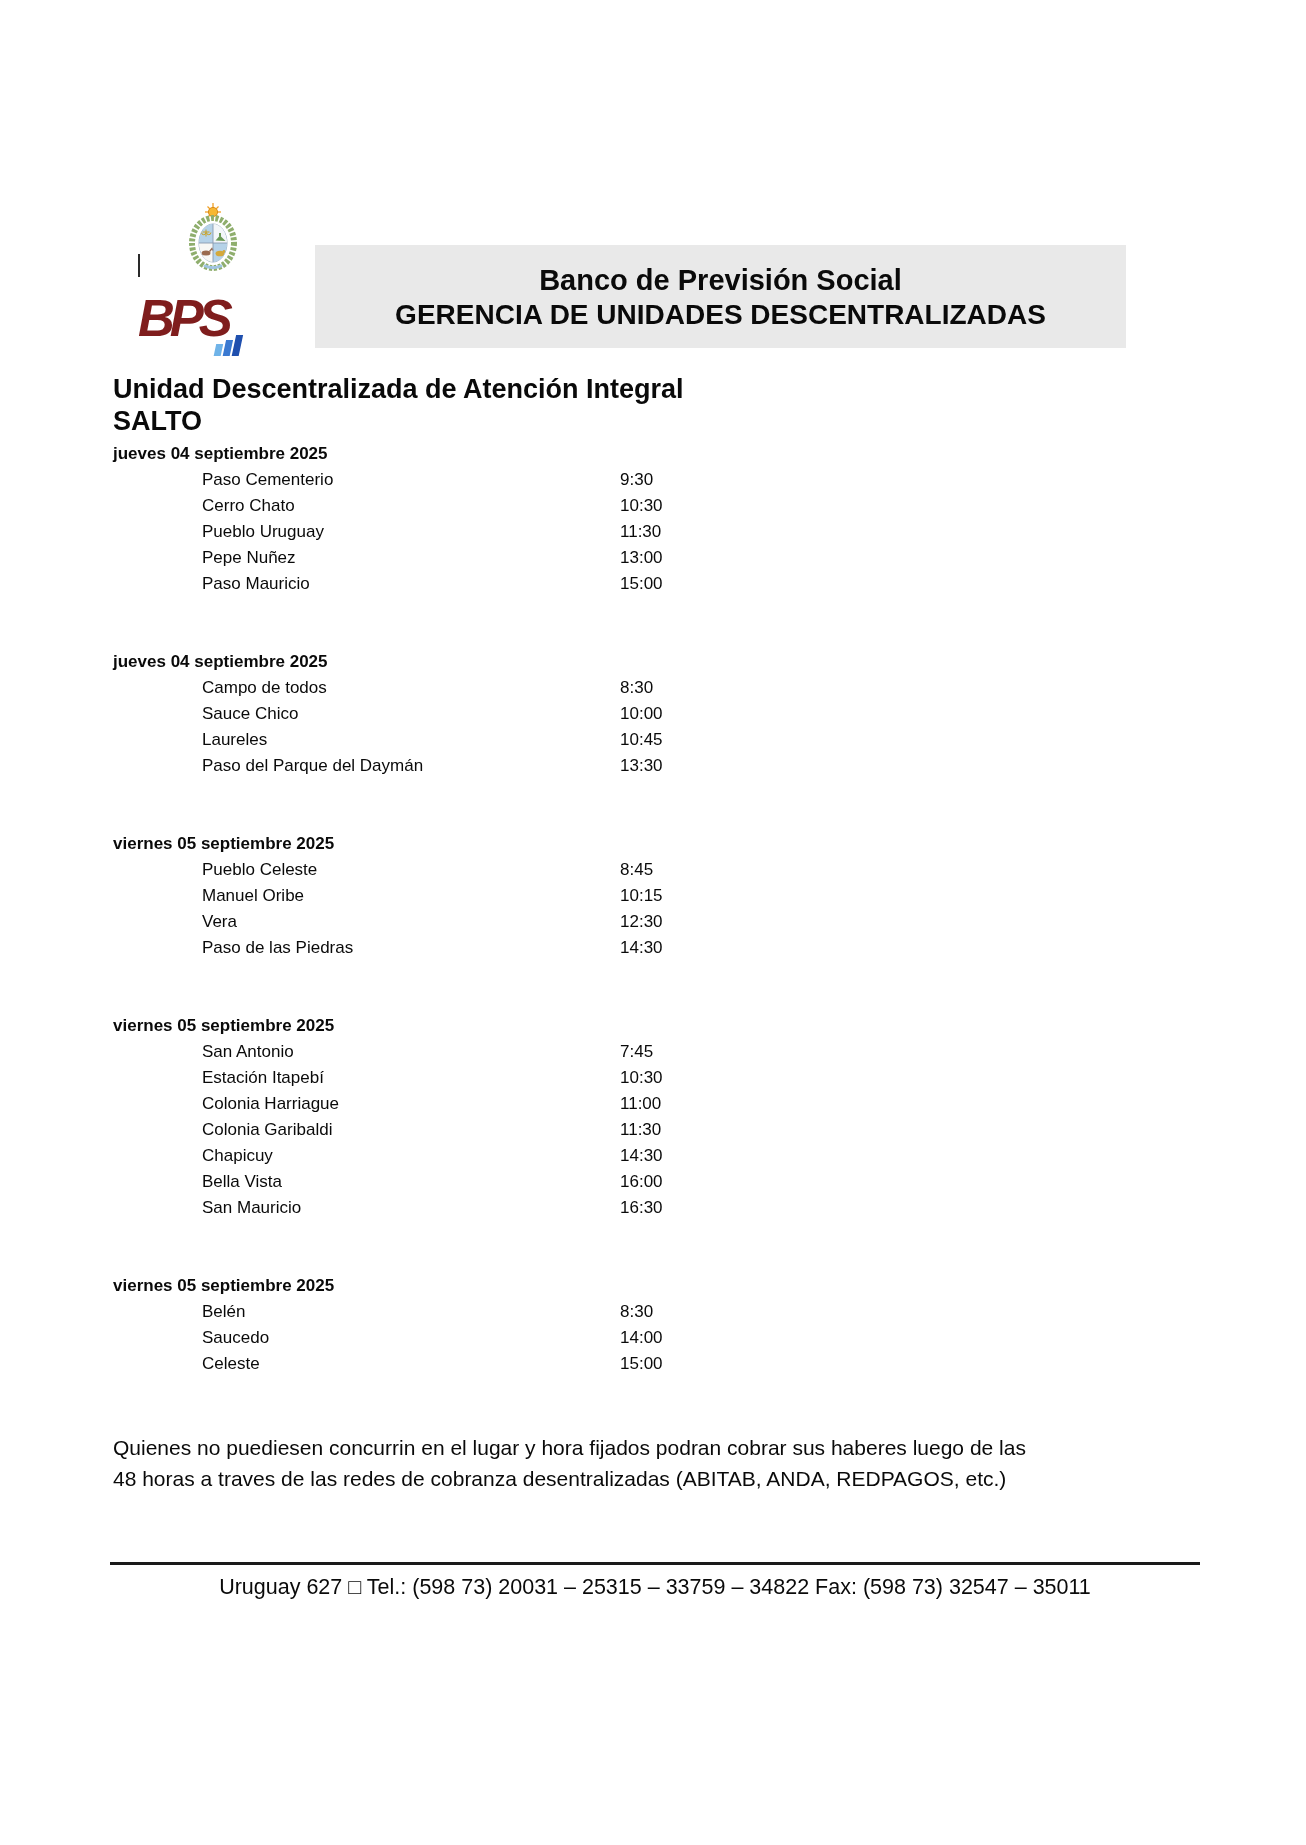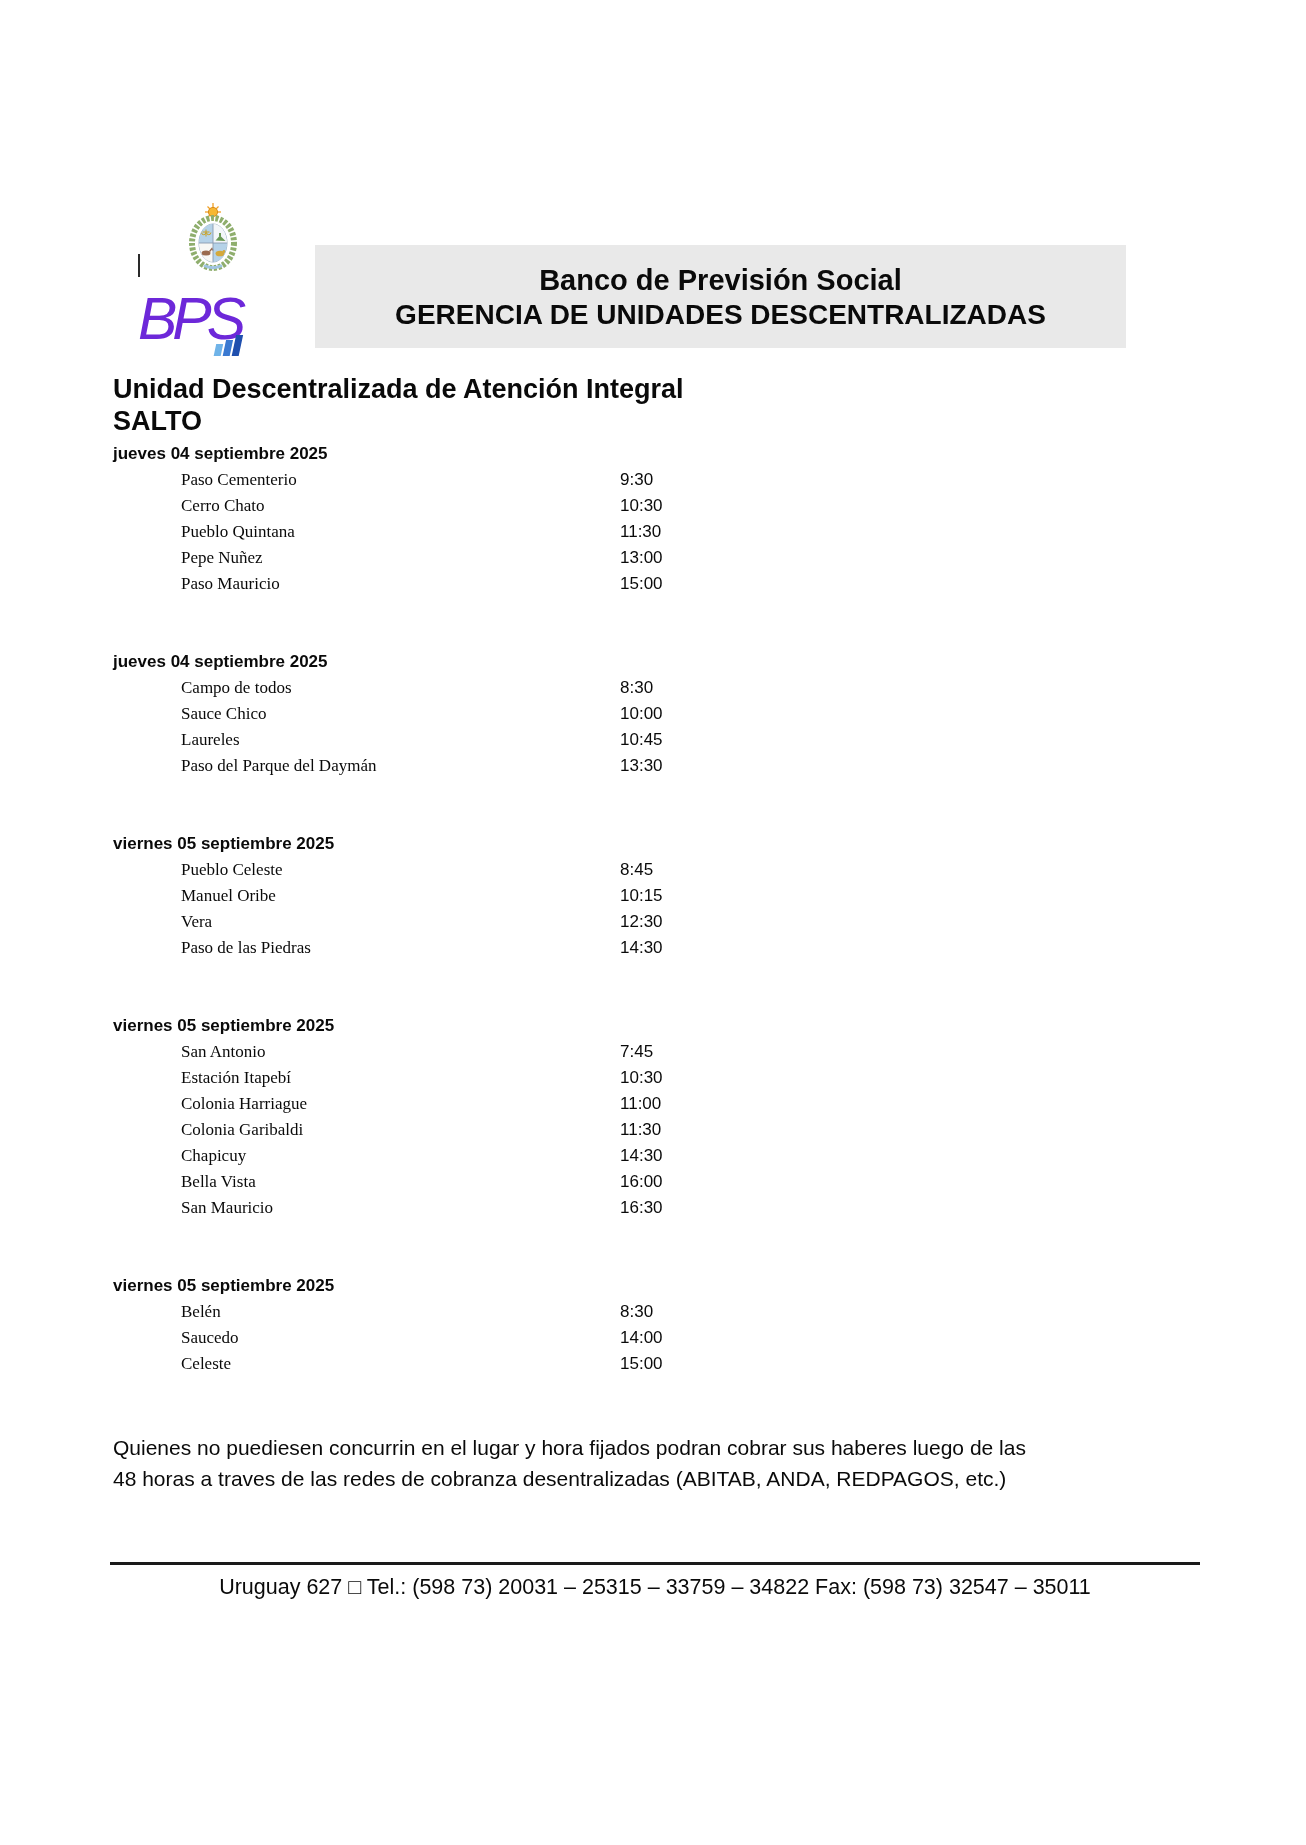--- a/index.html
+++ b/index.html
@@ -5,22 +5,22 @@
   html,body { margin:0; padding:0; background:#fff; }
   .page {
     position:relative; width:1306px; height:1845px; background:#ffffff;
     font-family:"Liberation Sans","DejaVu Sans",sans-serif; color:#0a0a0a; overflow:hidden;
   }
   
   .emblem { position:absolute; left:183px; top:203px; width:60px; height:70px; }
   .tick   { position:absolute; left:138px; top:254px; width:2px; height:23px; background:#2a2a2a; }
   .bps    { position:absolute; left:138px; top:284px; width:170px; height:75px; }
   .bps-text {
-    font-weight:normal; font-style:italic; font-size:59px; line-height:70px;
-    color:#6d28d9; letter-spacing:-5px; display:block;
+    font-weight:bold; font-style:italic; font-size:51px; line-height:70px;
+    color:#7f1d1d; letter-spacing:-5px; display:block;
   }
   .bps-bars {
     position:absolute; left:78px; top:50px; height:22px;
     display:flex; align-items:flex-end; gap:2px; transform:skewX(-12deg);
   }
   .bps-bars i { display:block; width:7px; }
   .bps-bars i:nth-child(1){ height:12px; background:#6fb3e8; }
   .bps-bars i:nth-child(2){ height:16px; background:#3a79d1; }
   .bps-bars i:nth-child(3){ height:21px; background:#1f4fae; }
   
@@ -34,21 +34,21 @@
   
   .title {
     position:absolute; left:113px; top:373px; width:1004px; text-align:left;
     font-weight:bold; font-size:27px; line-height:32px;
   }
   
   .schedule { position:absolute; left:113px; top:441px; width:1000px; font-size:17px; }
   .section + .section { margin-top:52px; }
   .date { font-weight:bold; line-height:26px; height:26px; }
   .row  { position:relative; line-height:26px; height:26px; }
-  .place { display:inline-block; margin-left:68px;font-family:Liberation Serif, serif; }
+  .place { display:inline-block; margin-left:89px; }
   .time  { position:absolute; left:507px; top:0; }
   
   .note { position:absolute; left:113px; top:1432px; font-size:21px; line-height:31px; white-space:nowrap; }
   
   .rule   { position:absolute; left:110px; top:1562px; width:1090px; height:3px; background:#1a1a1a; }
   .footer { position:absolute; left:110px; top:1571px; width:1090px; text-align:center; font-size:21.5px; line-height:32px; }
 </style>
 </head>
 <body>
 
@@ -111,21 +111,21 @@
     <div>Unidad Descentralizada de Atención Integral</div>
     <div>SALTO</div>
   </div>
 
   <div class="schedule">
 
     <div class="section">
       <div class="date">jueves 04 septiembre 2025</div>
       <div class="row"><span class="place">Paso Cementerio</span><span class="time">9:30</span></div>
       <div class="row"><span class="place">Cerro Chato</span><span class="time">10:30</span></div>
-      <div class="row"><span class="place">Pueblo Quintana</span><span class="time">11:30</span></div>
+      <div class="row"><span class="place">Pueblo Uruguay</span><span class="time">11:30</span></div>
       <div class="row"><span class="place">Pepe Nuñez</span><span class="time">13:00</span></div>
       <div class="row"><span class="place">Paso Mauricio</span><span class="time">15:00</span></div>
     </div>
 
     <div class="section">
       <div class="date">jueves 04 septiembre 2025</div>
       <div class="row"><span class="place">Campo de todos</span><span class="time">8:30</span></div>
       <div class="row"><span class="place">Sauce Chico</span><span class="time">10:00</span></div>
       <div class="row"><span class="place">Laureles</span><span class="time">10:45</span></div>
       <div class="row"><span class="place">Paso del Parque del Daymán</span><span class="time">13:30</span></div>

